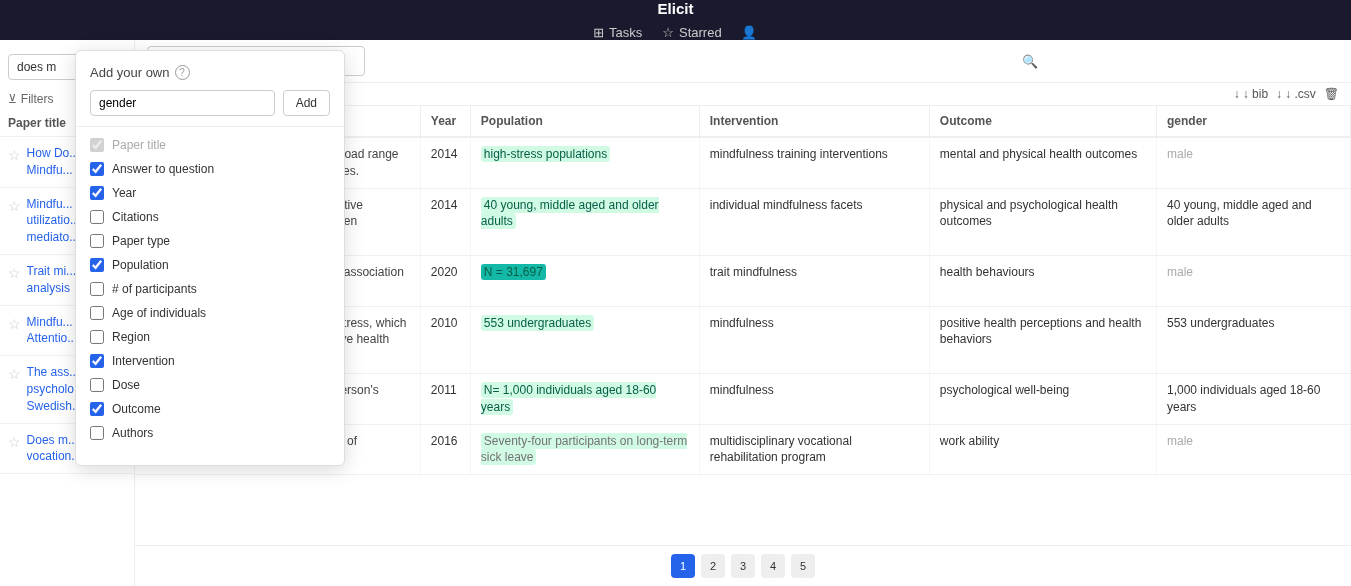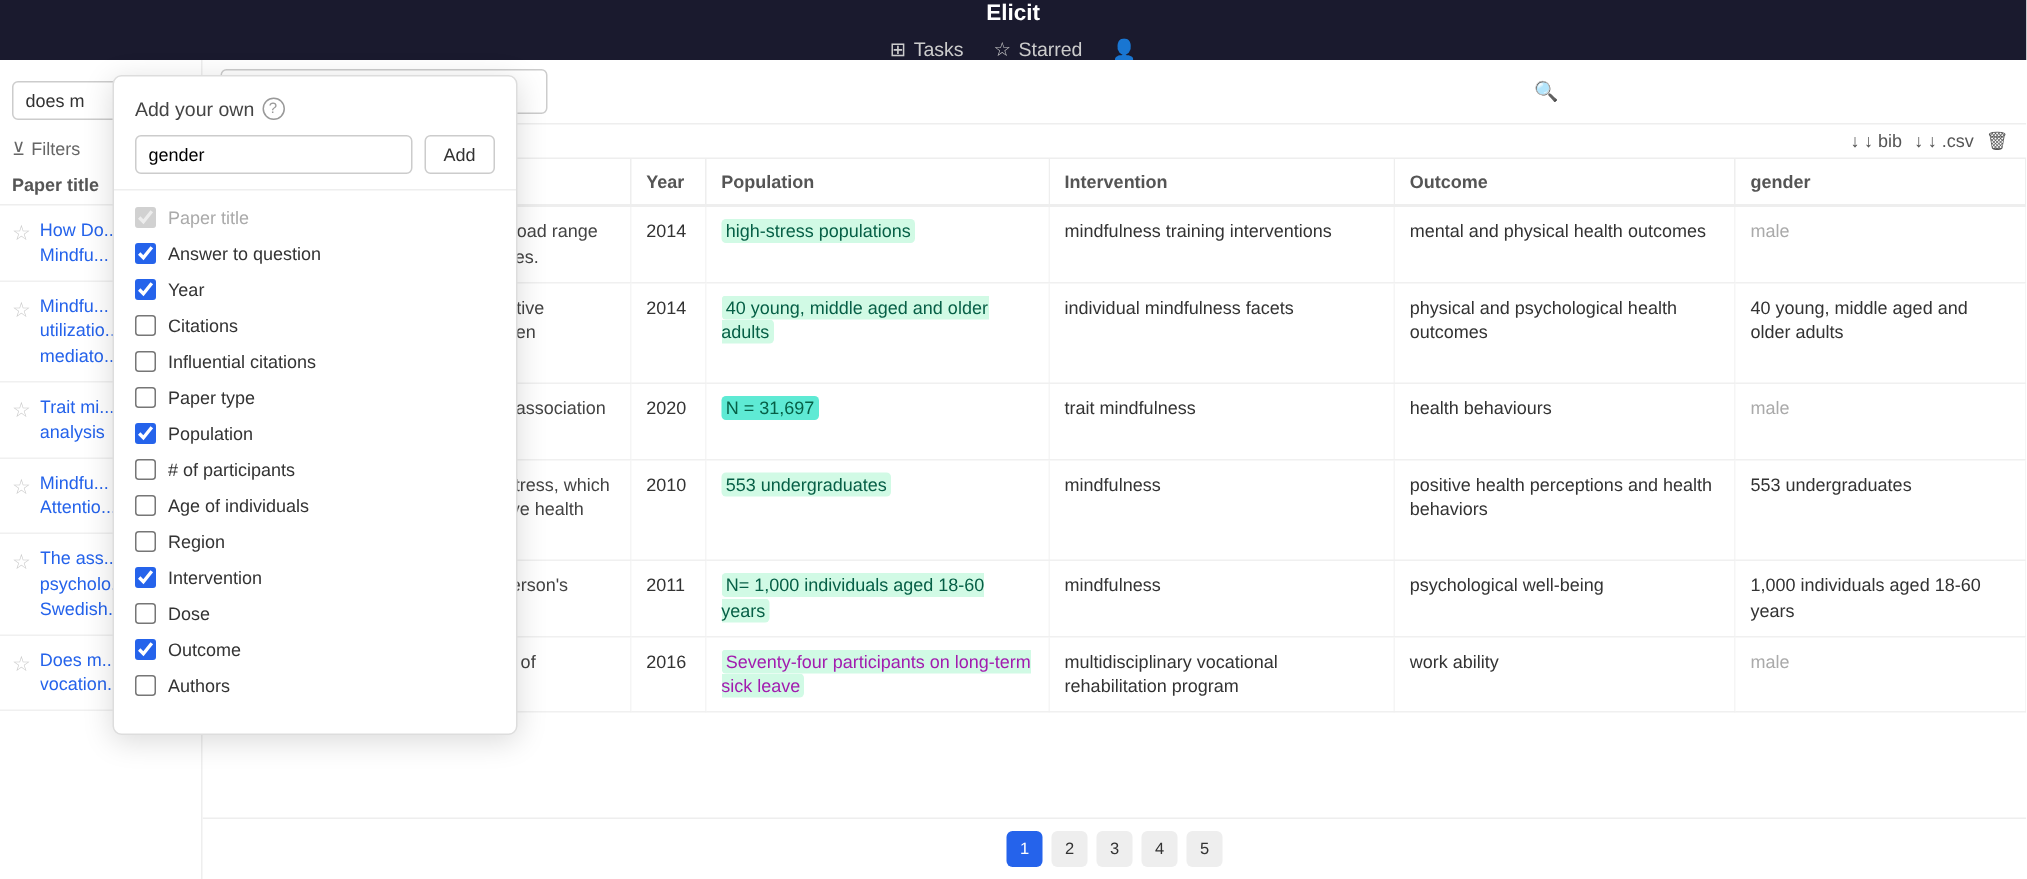--- a/index.html
+++ b/index.html
@@ -260,21 +260,21 @@
               <td class="col-answer" style="color: rgb(68, 68, 68);"><span>mindfulness facets and possible affective mediators contribute to the link between mindfulness and health.</span></td>
               <td class="col-year">2014</td>
               <td class="col-population"><span style="background:#d1fae5;color:#065f46;border-radius:3px;padding:1px 3px;">40 young, middle aged and older adults</span></td>
               <td class="col-intervention">individual mindfulness facets</td>
               <td class="col-outcome">physical and psychological health outcomes</td>
               <td class="col-gender">40 young, middle aged and older adults</td>
             </tr>
             <tr>
               <td class="col-answer" style="color: rgb(68, 68, 68);"><span>mindfulness has a positive and small association with aggregated health behaviors.</span></td>
               <td class="col-year">2020</td>
-              <td class="col-population"><span style="background:#5eead4;color:#065f46;border-radius:3px;padding:1px 3px;">N = 31,697</span></td>
+              <td class="col-population"><span style="background:#14b8a6;color:#065f46;border-radius:3px;padding:1px 3px;">N = 31,697</span></td>
               <td class="col-intervention">trait mindfulness</td>
               <td class="col-outcome">health behaviours</td>
               <td class="col-gender" style="color: rgb(170, 170, 170);">male</td>
             </tr>
             <tr>
               <td class="col-answer" style="color: rgb(68, 68, 68);"><span>mindfulness is related to decreased stress, which in turn contributes to increased positive health perceptions and health behaviors.</span></td>
               <td class="col-year">2010</td>
               <td class="col-population"><span style="background:#d1fae5;color:#065f46;border-radius:3px;padding:1px 3px;">553 undergraduates</span></td>
               <td class="col-intervention">mindfulness</td>
               <td class="col-outcome">positive health perceptions and health behaviors</td>
@@ -284,21 +284,21 @@
               <td class="col-answer" style="color: rgb(68, 68, 68);"><span>mindfulness training can improve a person's health.</span></td>
               <td class="col-year">2011</td>
               <td class="col-population"><span style="background:#d1fae5;color:#065f46;border-radius:3px;padding:1px 3px;">N= 1,000 individuals aged 18-60 years</span></td>
               <td class="col-intervention">mindfulness</td>
               <td class="col-outcome">psychological well-being</td>
               <td class="col-gender">1,000 individuals aged 18-60 years</td>
             </tr>
             <tr>
               <td class="col-answer" style="color: rgb(68, 68, 68);"><span>mindfulness improves the work ability of Norwegians on long-term sick leave.</span></td>
               <td class="col-year">2016</td>
-              <td class="col-population"><span style="background:#d1fae5;color:#a21caf;border-radius:3px;padding:1px 3px;">Seventy-four participants on long-term sick leave</span></td>
+              <td class="col-population"><span style="background:#d1fae5;color:#737373;border-radius:3px;padding:1px 3px;">Seventy-four participants on long-term sick leave</span></td>
               <td class="col-intervention">multidisciplinary vocational rehabilitation program</td>
               <td class="col-outcome">work ability</td>
               <td class="col-gender" style="color: rgb(170, 170, 170);">male</td>
             </tr>
           </tbody>
       </table>
     </div>
 
     <div class="pagination-row">
       <div class="page-dot active">1</div>
@@ -331,24 +331,20 @@
         <div class="checkbox-item">
           <input type="checkbox" checked="" style="">
           <label>Year</label>
         </div>
         <div class="checkbox-item">
           <input type="checkbox" style="">
           <label>Citations</label>
         </div>
         <div class="checkbox-item">
           <input type="checkbox" style="">
-          <label>Influential citations</label>
-        </div>
-        <div class="checkbox-item">
-          <input type="checkbox" style="">
           <label>Paper type</label>
         </div>
         <div class="checkbox-item">
           <input type="checkbox" checked="" style="">
           <label>Population</label>
         </div>
         <div class="checkbox-item">
           <input type="checkbox" style="">
           <label># of participants</label>
         </div>

